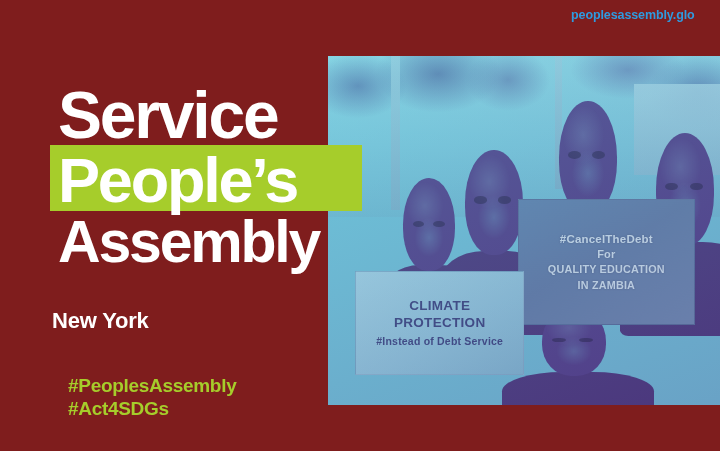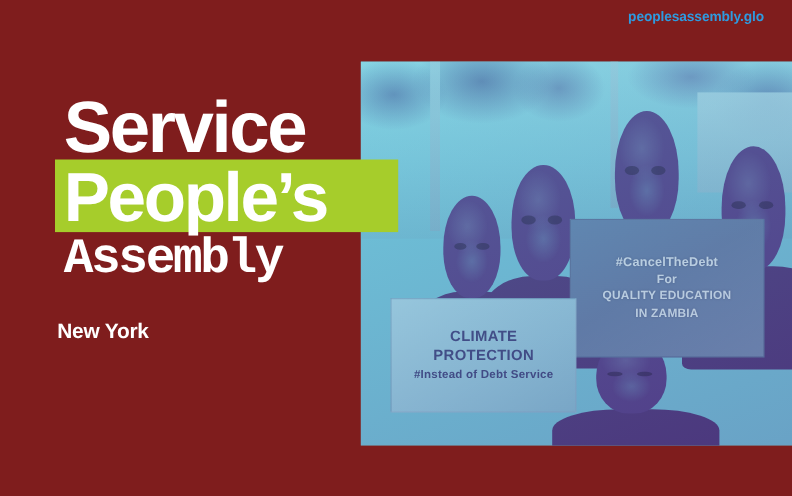--- a/index.html
+++ b/index.html
@@ -167,45 +167,44 @@
     z-index:4;
   }
   .hl-peoples {
     left:58px; top:149px;
     font-size:63px;
     color:#FFFFFF;
     z-index:6;
   }
   .hl-assembly {
     left:58px; top:213px;
-    font-size:45px;
+    font-size:59px;
     color:#FFFFFF;
     z-index:6;
-    font-family:Liberation Mono, monospace;
   }
 
   
   .details {
     position:absolute;
     left:52px; top:286px;
     z-index:6;
   }
   .date-line {
     font-size:19.5px;
     font-weight:bold;
     color:#FFFFFF;
     letter-spacing:-0.2px;
     white-space:nowrap;
   }
   .city-line {
-    font-size:19px;
+    font-size:22px;
     font-weight:bold;
     color:#FFFFFF;
     letter-spacing:-0.2px;
-    margin-top:5px;
+    margin-top:22px;
     white-space:nowrap;
   }
 
   .hashtags {
     position:absolute;
     left:68px; top:374px;
     z-index:6;
   }
   .hashtag {
     font-size:19px;
@@ -299,14 +298,18 @@
   <div class="headline">
     <div class="hl-line hl-global">Service</div>
     <div class="hl-line hl-peoples">People’s</div>
     <div class="hl-line hl-assembly">Assembly</div>
   </div>
 
   <div class="details">
     <div class="city-line">New York</div>
   </div>
 
+  <div class="hashtags">
+    <div class="hashtag">#PeoplesAssembly</div>
+    <div class="hashtag">#Act4SDGs</div>
+  </div>
 
 </div>
 
 </body></html>

